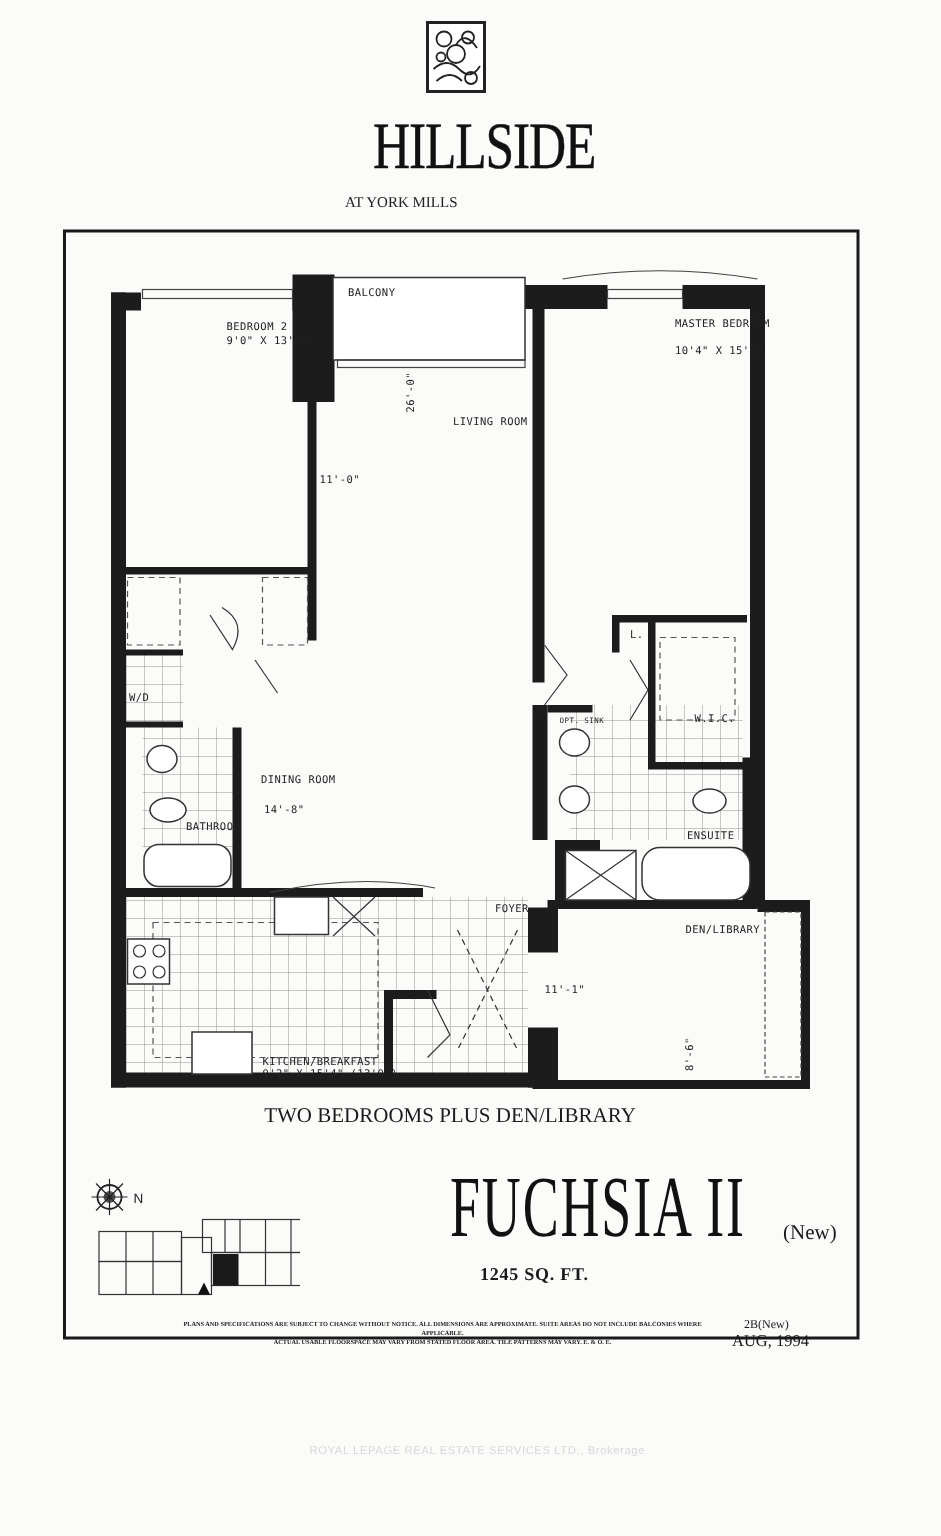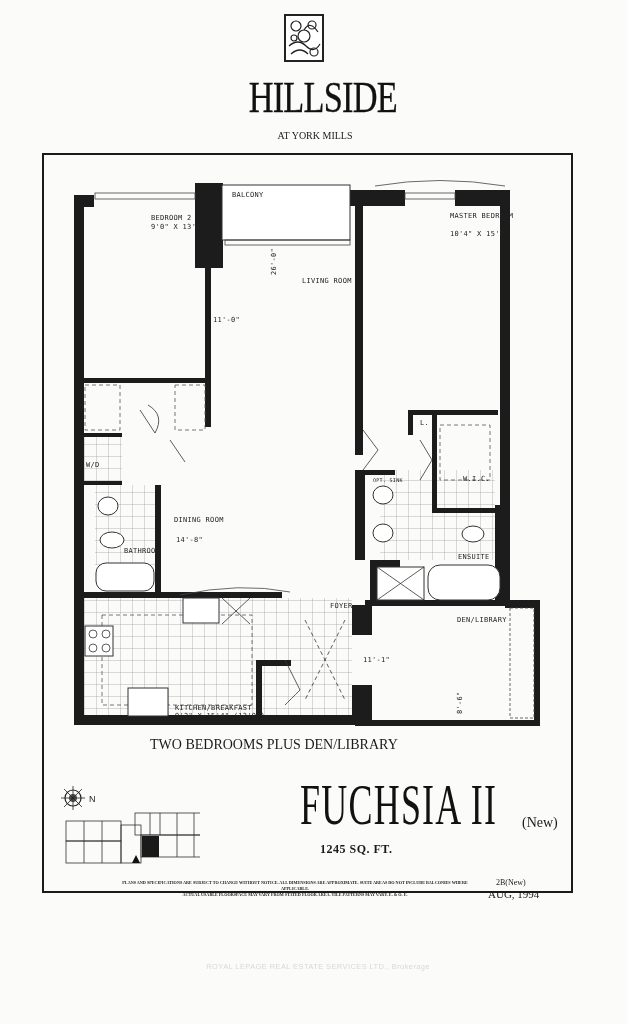--- a/index.html
+++ b/index.html
@@ -5,24 +5,24 @@
   html, body { margin:0; padding:0; }
   body { width:627px; height:1024px; background:#fbfbfa; position:relative; overflow:hidden;
          font-family:"Liberation Sans", sans-serif; color:#1a1a1a; }
   .abs { position:absolute; }
   .serif { font-family:"Liberation Serif", "DejaVu Serif", serif; }
   .cad { font-family:"DejaVu Sans Mono", "Liberation Mono", monospace; font-size:7px; letter-spacing:0.3px; line-height:8px; color:#222; }
   #logo-emblem { left:284px; top:14px; width:36px; height:44px; border:2px solid #222; background:#fff; }
   #brand-title { left:230px; top:76px; width:170px; text-align:center; font-size:44px; line-height:44px;
                  letter-spacing:-1px; transform:scaleX(0.78); transform-origin:center; color:#111;
                  -webkit-text-stroke:0.3px #111; font-weight:normal; }
-  #brand-sub { left:230px; top:130px; width:170px; text-align:center; font-size:10px; color:#222; }
+  #brand-sub { left:230px; top:130px; width:170px; text-align:left; font-size:10px; color:#222; }
   #frame { left:42px; top:153px; width:531px; height:740px; border:2px solid #1a1a1a; box-sizing:border-box; }
   #plan-svg { left:70px; top:178px; }
-  #caption { left:150px; top:737px; width:300px; text-align:left; font-size:14px; }
+  #caption { left:150px; top:737px; width:300px; text-align:center; font-size:14px; }
   #unit-name { left:300px; top:775px; font-size:58px; line-height:60px; letter-spacing:2px;
                transform:scaleX(0.62); transform-origin:left; color:#111; }
   #unit-new { left:522px; top:815px; font-size:14px; font-weight:normal; }
   #unit-area { left:320px; top:842px; font-size:12px; font-weight:bold; letter-spacing:0.5px; }
   #unit-code { left:496px; top:878px; font-size:8px; }
   #unit-date { left:488px; top:888px; font-size:11px; }
   #disclaimer { left:110px; top:880px; width:370px; text-align:center; font-size:4.2px; line-height:6px; font-weight:bold; }
   #keyplan { left:50px; top:783px; }
   #watermark { left:190px; top:962px; width:240px; text-align:right; font-size:7.5px; color:#d8d8d8; letter-spacing:0.4px; }
 </style>

